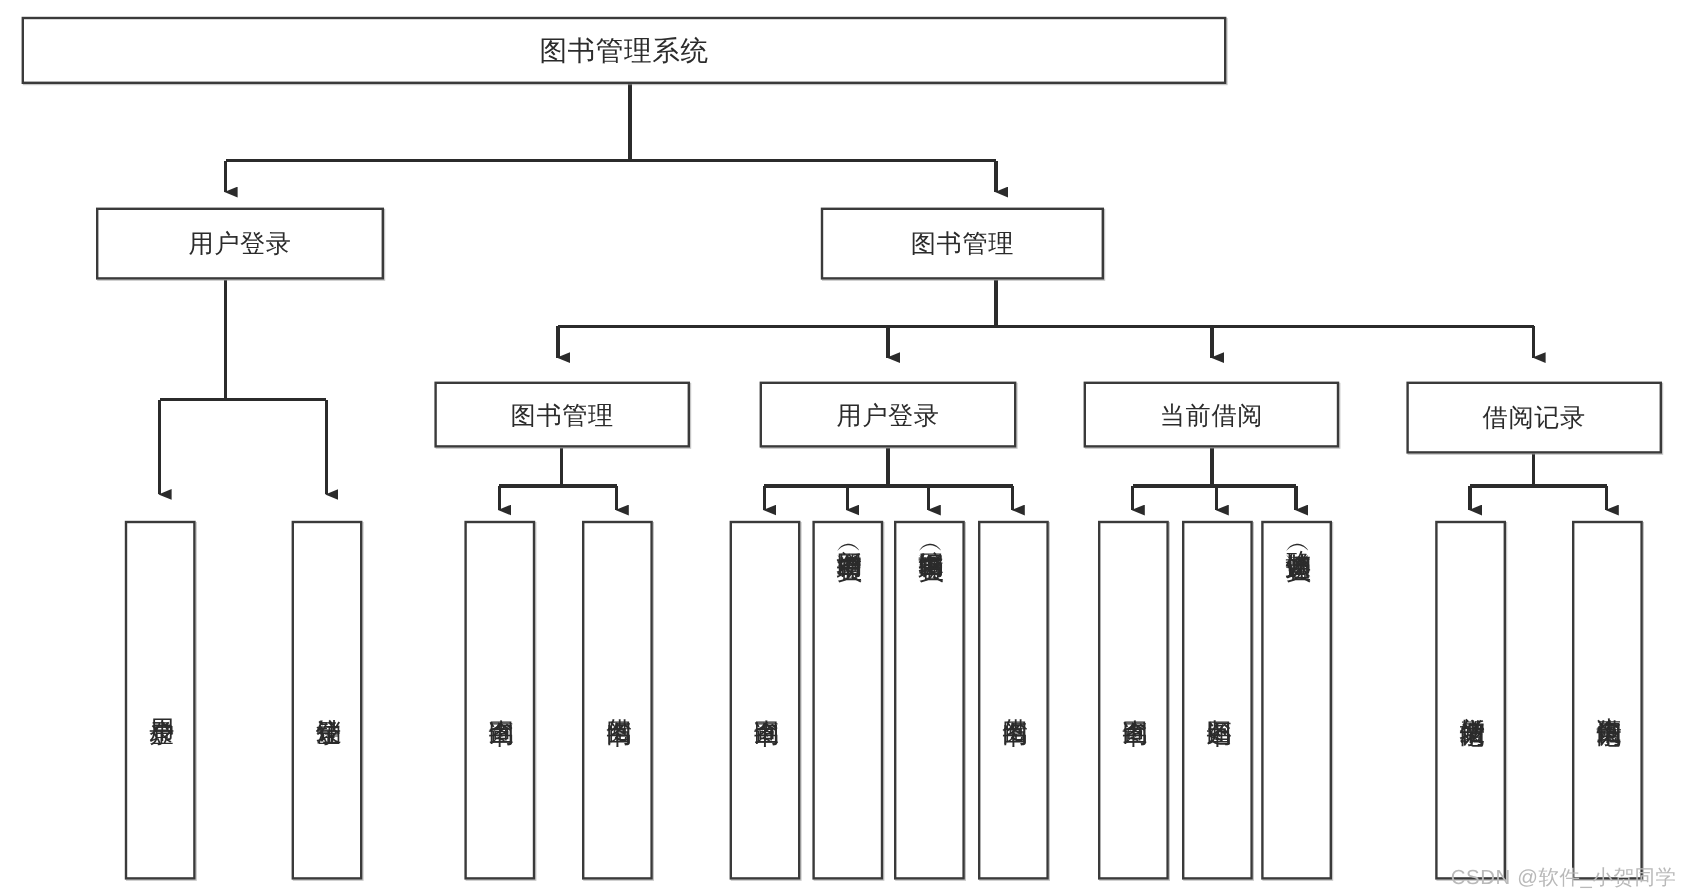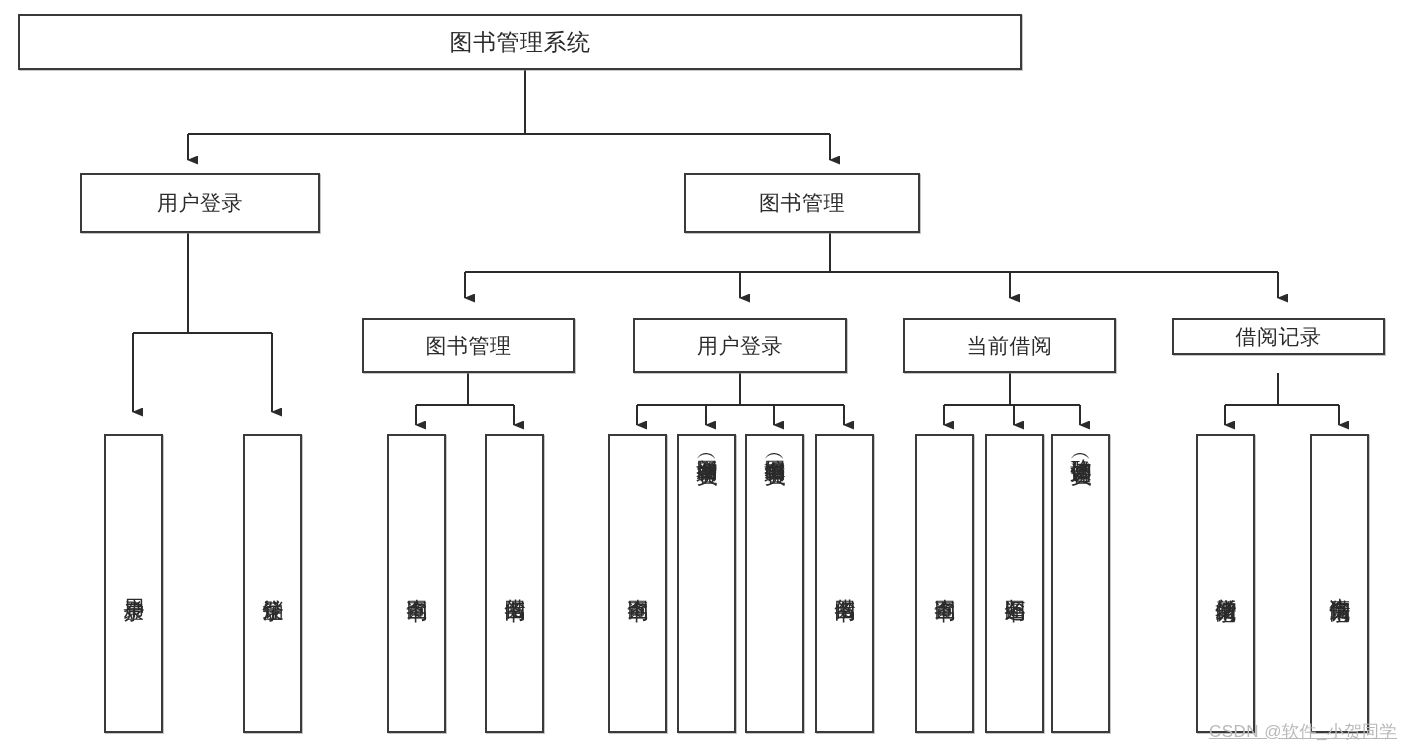--- a/index.html
+++ b/index.html
@@ -64,21 +64,20 @@
     padding-top: 0;
   }
   .watermark {
     position: absolute;
     right: 8px;
     bottom: 4px;
     font-size: 17px;
     color: #b9b9b9;
     white-space: nowrap;
     letter-spacing: 0.5px;
-    text-decoration: underline;
   }
 </style>
 </head>
 <body>
 
 <div id="canvas">
 
   <svg class="edges" viewBox="0 0 1405 747" xmlns="http://www.w3.org/2000/svg">
     <defs>
       <marker id="arw" markerWidth="10" markerHeight="11" refX="4.5" refY="10" orient="auto" markerUnits="userSpaceOnUse">
@@ -144,21 +143,21 @@
 
   <div class="node" style="left:362px; top:318px; width:213px; height:55px;">
     <span class="node-h">图书管理</span>
   </div>
   <div class="node" style="left:633px; top:318px; width:214px; height:55px;">
     <span class="node-h">用户登录</span>
   </div>
   <div class="node" style="left:903px; top:318px; width:213px; height:55px;">
     <span class="node-h">当前借阅</span>
   </div>
-  <div class="node" style="left:1172px; top:318px; width:213px; height:37px;">
+  <div class="node" style="left:1172px; top:318px; width:213px; height:60px;">
     <span class="node-h">借阅记录</span>
   </div>
 
   <div class="node node-leaf short" style="left:104px; top:434px; width:59px; height:299px;">
     <span class="node-v">用户登录</span>
   </div>
   <div class="node node-leaf short" style="left:243px; top:434px; width:59px; height:299px;">
     <span class="node-v">注销登录</span>
   </div>
 

